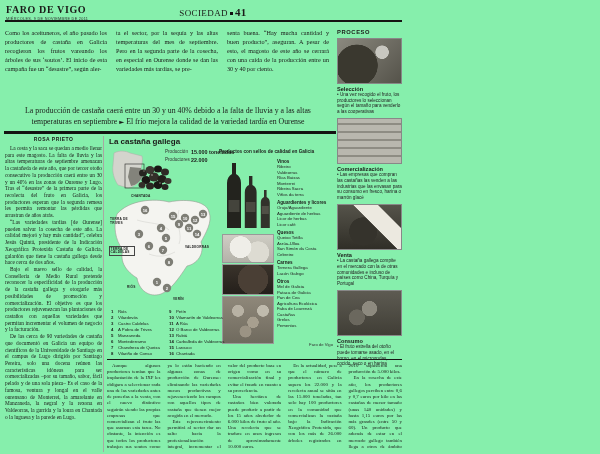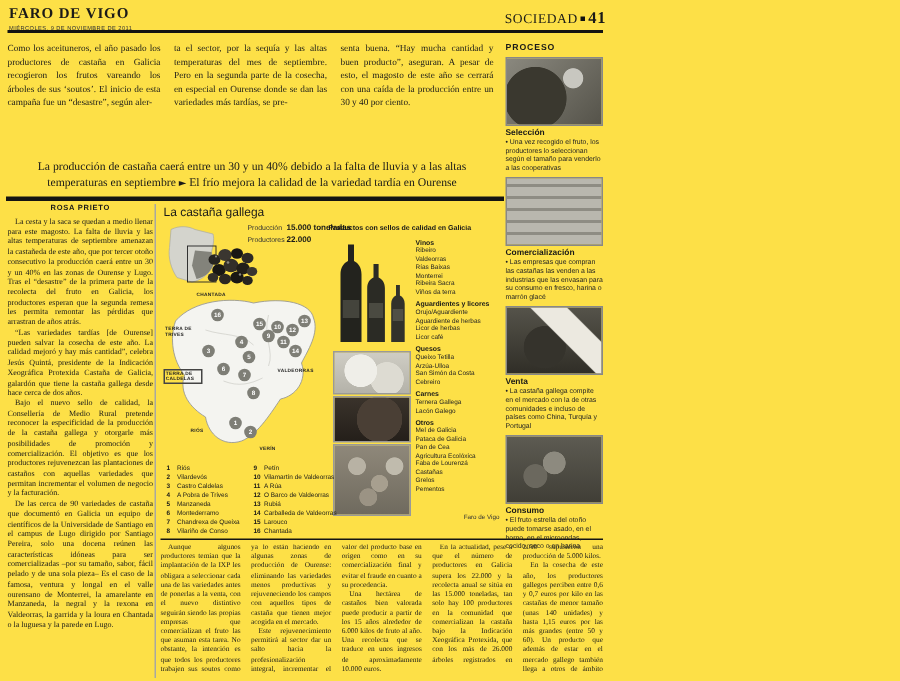--- a/index.html
+++ b/index.html
@@ -1,23 +1,23 @@
 <!DOCTYPE html>
 <html><head>
 <meta charset="utf-8">
 <style>
   html,body{margin:0;padding:0}
   body{width:600px;height:454px;position:relative;background:#ffffff;overflow:hidden;
        font-family:"Liberation Serif",serif;color:#1a1a18}
-  .page{position:absolute;inset:0;background:#fde047}
+  .page{position:absolute;inset:0;background:#86efac}
   
   .mast{position:absolute;left:6px;top:4px}
   .mast-title{font-size:10px;font-weight:bold;letter-spacing:.6px}
   .mast-date{font-family:"Liberation Sans",sans-serif;font-size:3.8px;letter-spacing:.3px;color:#333;margin-top:1.5px}
-  .section-tag{position:absolute;left:2px;top:6px;width:402px;text-align:right;font-size:9px;letter-spacing:.4px}
+  .section-tag{position:absolute;left:12px;top:6px;width:402px;text-align:center;font-size:9px;letter-spacing:.4px}
   .section-tag .pageno{font-size:11px;font-weight:bold}
   .sq{display:inline-block;width:3px;height:3px;background:#111;margin:0 2px 1px 2px}
   .header-rule{position:absolute;left:5px;top:20px;width:397px;height:2px;background:#141412}
   
   .lead-col{position:absolute;top:29px;width:102px;font-size:6.2px;line-height:1.44;text-align:justify}
   .lead-1{left:5px}.lead-2{left:116px}.lead-3{left:227px}
   
   .headline{position:absolute;left:0;top:79px;width:336px;margin:0;text-align:center;
             font-size:22.5px;font-weight:bold;letter-spacing:-.3px}
   .subhead{position:absolute;left:8px;top:105px;width:320px;margin:0;text-align:center;
@@ -27,21 +27,21 @@
   
   .byline{position:absolute;left:5px;top:136px;width:97px;text-align:center;
           font-family:"Liberation Sans",sans-serif;font-size:5px;font-weight:bold;letter-spacing:.5px}
   .col1{position:absolute;left:5px;top:145px;width:97px;height:306px;overflow:hidden;
         font-size:5.35px;line-height:1.26;text-align:justify}
   .para{margin:0;text-indent:5px}
   .vrule{position:absolute;left:102.5px;top:136px;width:0.6px;height:316px;background:#a8a8a2}
   
   .info{position:absolute;left:107px;top:136px;width:228px;height:222px;font-family:"Liberation Sans",sans-serif}
   .info>*{position:absolute}
-  .info-title{left:2px;top:1px;font-size:8px;font-weight:normal}
+  .info-title{left:2px;top:1px;font-size:8px;font-weight:bold}
   .stats{left:58px;top:13px}
   .stat-row{display:flex;margin-bottom:2px}
   .stat-label{font-size:4.6px;color:#333;width:26px}
   .stat-value{font-size:5.4px;font-weight:bold}
   .galicia-map{left:2px;top:13px}
   .chestnuts{left:30px;top:27px}
   .products-title{left:112px;top:13px;width:116px;font-size:4.7px;font-weight:bold}
   .bottles{left:115px;top:22px}
   .prod-photo{left:115px;width:50px;border:0.5px solid #999}
   .pp-cheese{top:98px;height:27px;background:radial-gradient(circle at 35% 45%,#efeee8 0 30%,transparent 31%),radial-gradient(circle at 70% 65%,#dddbd2 0 28%,transparent 29%),linear-gradient(#cfcdc4,#b4b2a9)}

